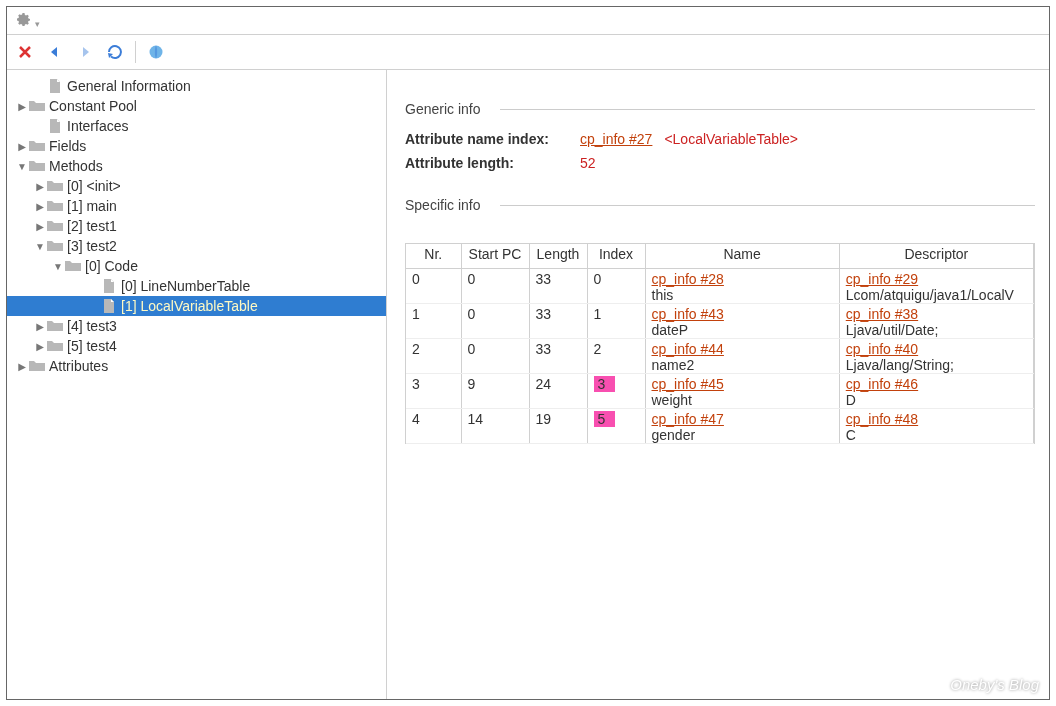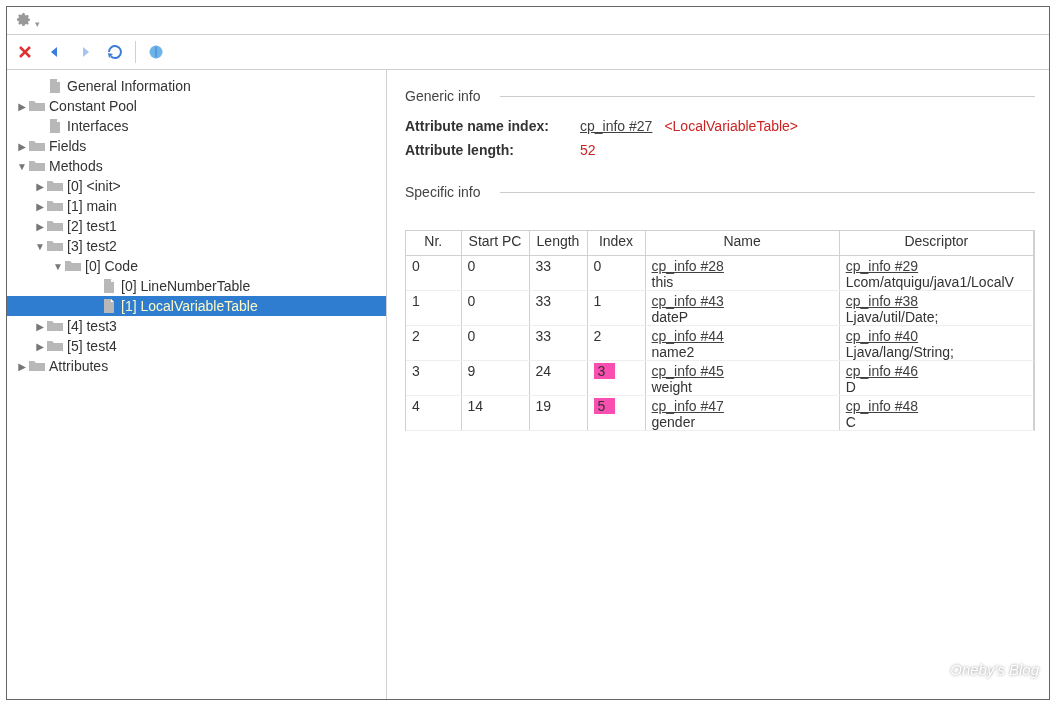--- a/index.html
+++ b/index.html
@@ -15,36 +15,36 @@
 .tree { width: 380px; border-right: 1px solid #d0d0d0; padding: 6px 0; overflow-y: auto; }
 .tree-row { display: flex; align-items: center; height: 20px; padding-right: 4px; cursor: pointer; white-space: nowrap; }
 .tree-row.selected { background: #2f7dd1; color: #fef9c3; }
 .tw { display: inline-flex; width: 14px; justify-content: center; color: #777; font-size: 10px; }
 .tree-row.selected .tw { color: #fff; }
 .indent { display: inline-block; }
 .ticon { width: 16px; height: 14px; display: inline-flex; align-items: center; justify-content: center; margin-right: 4px; }
 .folder { fill: #b8b8b8; }
 .file { fill: #b8b8b8; }
 .details { flex: 1; padding: 10px 14px 10px 18px; overflow: hidden; display: flex; flex-direction: column; position: relative; }
-.section-head { display: flex; align-items: center; gap: 20px; margin: 8px 0 14px 0; color: #444; text-align: center; }
+.section-head { display: flex; align-items: center; gap: 20px; margin: 21px 0 14px 0; color: #444; text-align: center; }
 .section-head .line { flex: 1; height: 1px; background: #ccc; }
 .kv { display: flex; margin-bottom: 8px; }
 .kv .k { width: 175px; font-weight: bold; }
 .kv .v { display: flex; gap: 12px; }
-.link { color: #404040; text-decoration: underline; cursor: pointer; }
+.link { color: #c2410c; text-decoration: underline; cursor: pointer; }
 .red { color: #c22; }
 .table-wrap { border: 1px solid #d0d0d0; border-bottom: none; margin-top: 16px; }
 table { width: 100%; border-collapse: collapse; table-layout: fixed; }
 th, td { border-right: 1px solid #d0d0d0; border-bottom: 1px solid #eee; padding: 2px 6px; text-align: left; font-weight: normal; vertical-align: top; overflow: hidden; }
 th { border-bottom: 1px solid #d0d0d0; text-align: center; height: 24px; background: #fff; }
 td.multi { padding: 0; }
 .cell-top { padding: 2px 6px; height: 18px; }
 .cell-bot { padding: 0 6px 2px 6px; height: 16px; overflow: hidden; white-space: nowrap; }
 .hilite { background: #f84fb0; display: inline-block; padding: 0 10px 0 4px; }
-.watermark { position: absolute; bottom: 21px; right: 10px; color: #fff; text-shadow: 0 0 3px #888; font-style: italic; font-size: 15px; pointer-events: none; }
+.watermark { position: absolute; bottom: 6px; right: 10px; color: #fff; text-shadow: 0 0 3px #888; font-style: italic; font-size: 15px; pointer-events: none; }
 </style>
 </head>
 <body>
 
 <div class="window">
   <div class="titlebar">
     <span class="gear">
       <svg width="16" height="16" viewBox="0 0 16 16">
           <path fill="#999" d="M8 5a3 3 0 100 6 3 3 0 000-6zm7 3l-1.5-.4a5.6 5.6 0 00-.5-1.2l.8-1.3-1.4-1.4-1.3.8a5.6 5.6 0 00-1.2-.5L9.5 2h-2l-.4 1.5a5.6 5.6 0 00-1.2.5l-1.3-.8L3.2 4.6l.8 1.3a5.6 5.6 0 00-.5 1.2L2 7.5v2l1.5.4c.1.4.3.8.5 1.2l-.8 1.3 1.4 1.4 1.3-.8c.4.2.8.4 1.2.5L7.5 15h2l.4-1.5c.4-.1.8-.3 1.2-.5l1.3.8 1.4-1.4-.8-1.3c.2-.4.4-.8.5-1.2L15 9.5v-2z"></path>
         </svg>

